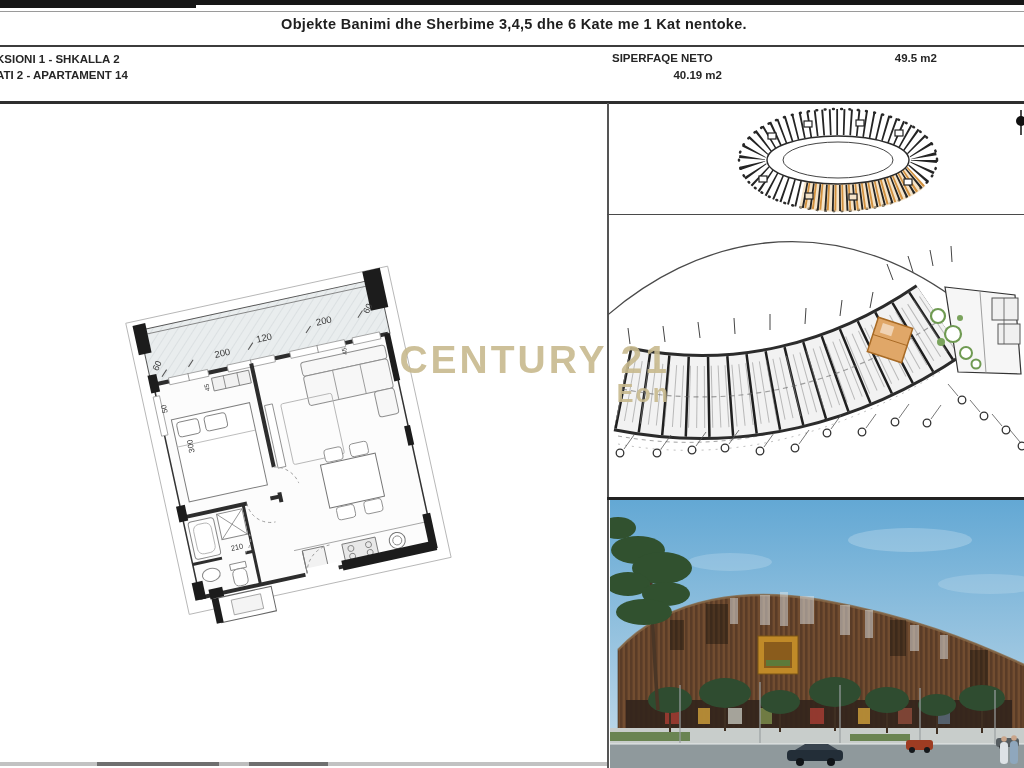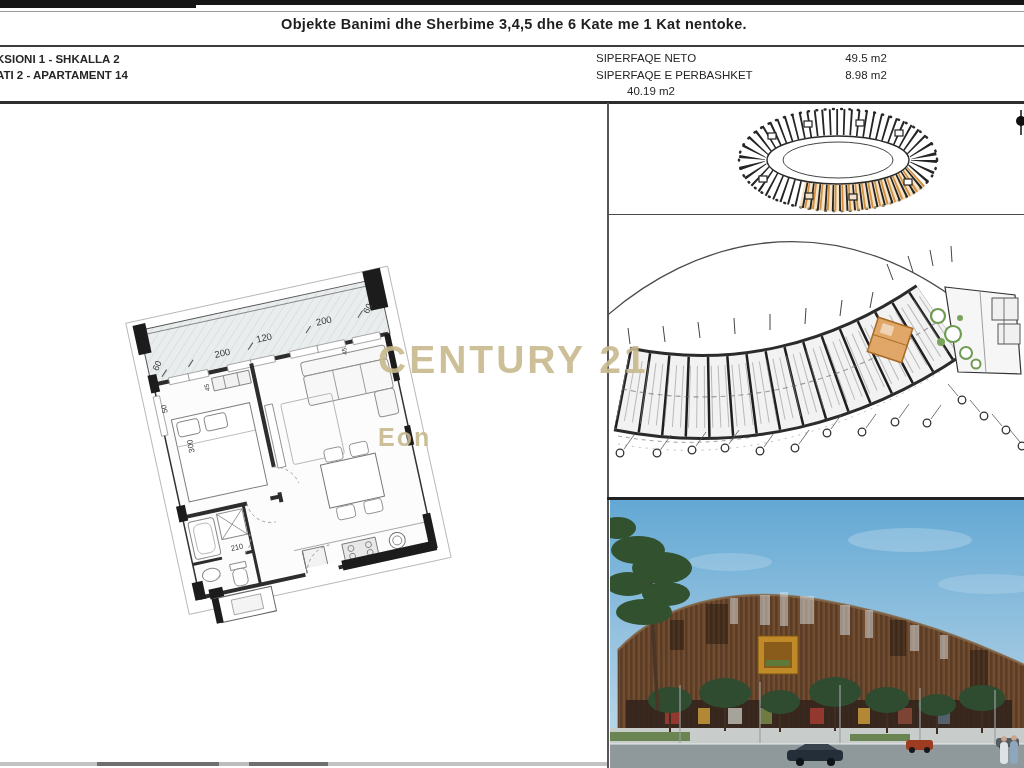--- a/index.html
+++ b/index.html
@@ -10,34 +10,34 @@
   .topbar{left:0;top:0;width:1024px;height:5px;background:#161616;}
   .topbar2{left:0;top:5px;width:196px;height:3px;background:#161616;}
   .topline{left:0;top:11px;width:1024px;height:1px;background:#9a9a9a;}
   
   .title{left:2px;top:16px;width:1024px;text-align:center;font-size:14.5px;font-weight:700;
          letter-spacing:.3px;color:#1f1f1f;}
   .hline1{left:0;top:45px;width:1024px;height:2px;background:#3c3c3c;}
   .hline2{left:0;top:101px;width:1024px;height:2.5px;background:#2e2e2e;}
   
   .info-left{left:-4px;top:51px;width:400px;font-size:11.5px;font-weight:700;line-height:16px;color:#262626;}
-  .info-right{left:596px;top:50px;width:330px;font-size:11.5px;font-weight:400;line-height:16.5px;color:#262626;}
+  .info-right{left:612px;top:50px;width:330px;font-size:11.5px;font-weight:700;line-height:16.5px;color:#262626;}
   .area-row{display:flex;}
   .area-label{width:215px;}
-  .area-value{width:110px;text-align:center;}
+  .area-value{width:110px;text-align:right;}
   
   .vdiv{left:607px;top:103px;width:1.5px;height:665px;background:#555;}
   .rline1{left:607px;top:214px;width:417px;height:1.2px;background:#4a4a4a;}
   .rline2{left:607px;top:497px;width:417px;height:2.5px;background:#222;}
   .bottombar{left:0;top:762px;width:607px;height:4px;
      background:linear-gradient(90deg,#c2c2c2 0 16%,#6f6f6f 16% 36%,#bdbdbd 36% 41%,#6f6f6f 41% 54%,#c2c2c2 54% 100%);}
   
-  .watermark{left:378px;top:340px;width:292px;text-align:left;z-index:6;opacity:.9;pointer-events:none;}
+  .watermark{left:378px;top:340px;width:292px;text-align:right;z-index:6;opacity:.9;pointer-events:none;}
   .wm1{font-size:39px;font-weight:700;letter-spacing:3px;color:#c8ba8e;line-height:40px;}
-  .wm2{font-size:25px;font-weight:700;letter-spacing:2px;color:#c8ba8e;line-height:26px;margin-top:44px;}
+  .wm2{font-size:25px;font-weight:700;letter-spacing:2px;color:#c8ba8e;line-height:26px;}
   svg{display:block;}
   text{font-family:"Liberation Sans",sans-serif;}
 </style>
 </head>
 <body>
 
 <div class="page">
 
   <div class="abs topbar"></div>
   <div class="abs topbar2"></div>
@@ -47,24 +47,20 @@
   <div class="abs hline1"></div>
 
   <div class="abs info-left">
     <div>KSIONI 1 - SHKALLA 2</div>
     <div>ATI 2 - APARTAMENT 14</div>
   </div>
   <div class="abs info-right">
     <div class="area-row">
       <div class="area-label">SIPERFAQE NETO</div>
       <div class="area-value">49.5 m2</div>
-    </div>
-    <div class="area-row">
-      <div class="area-label">SIPERFAQE E PERBASHKET</div>
-      <div class="area-value">8.98 m2</div>
     </div>
     <div class="area-row">
       <div class="area-value">40.19 m2</div>
     </div>
   </div>
   <div class="abs hline2"></div>
   <div class="abs vdiv"></div>
 
   <svg class="abs" style="left:0;top:105px;" width="607" height="663" viewBox="0 0 607 663">
     <defs>

